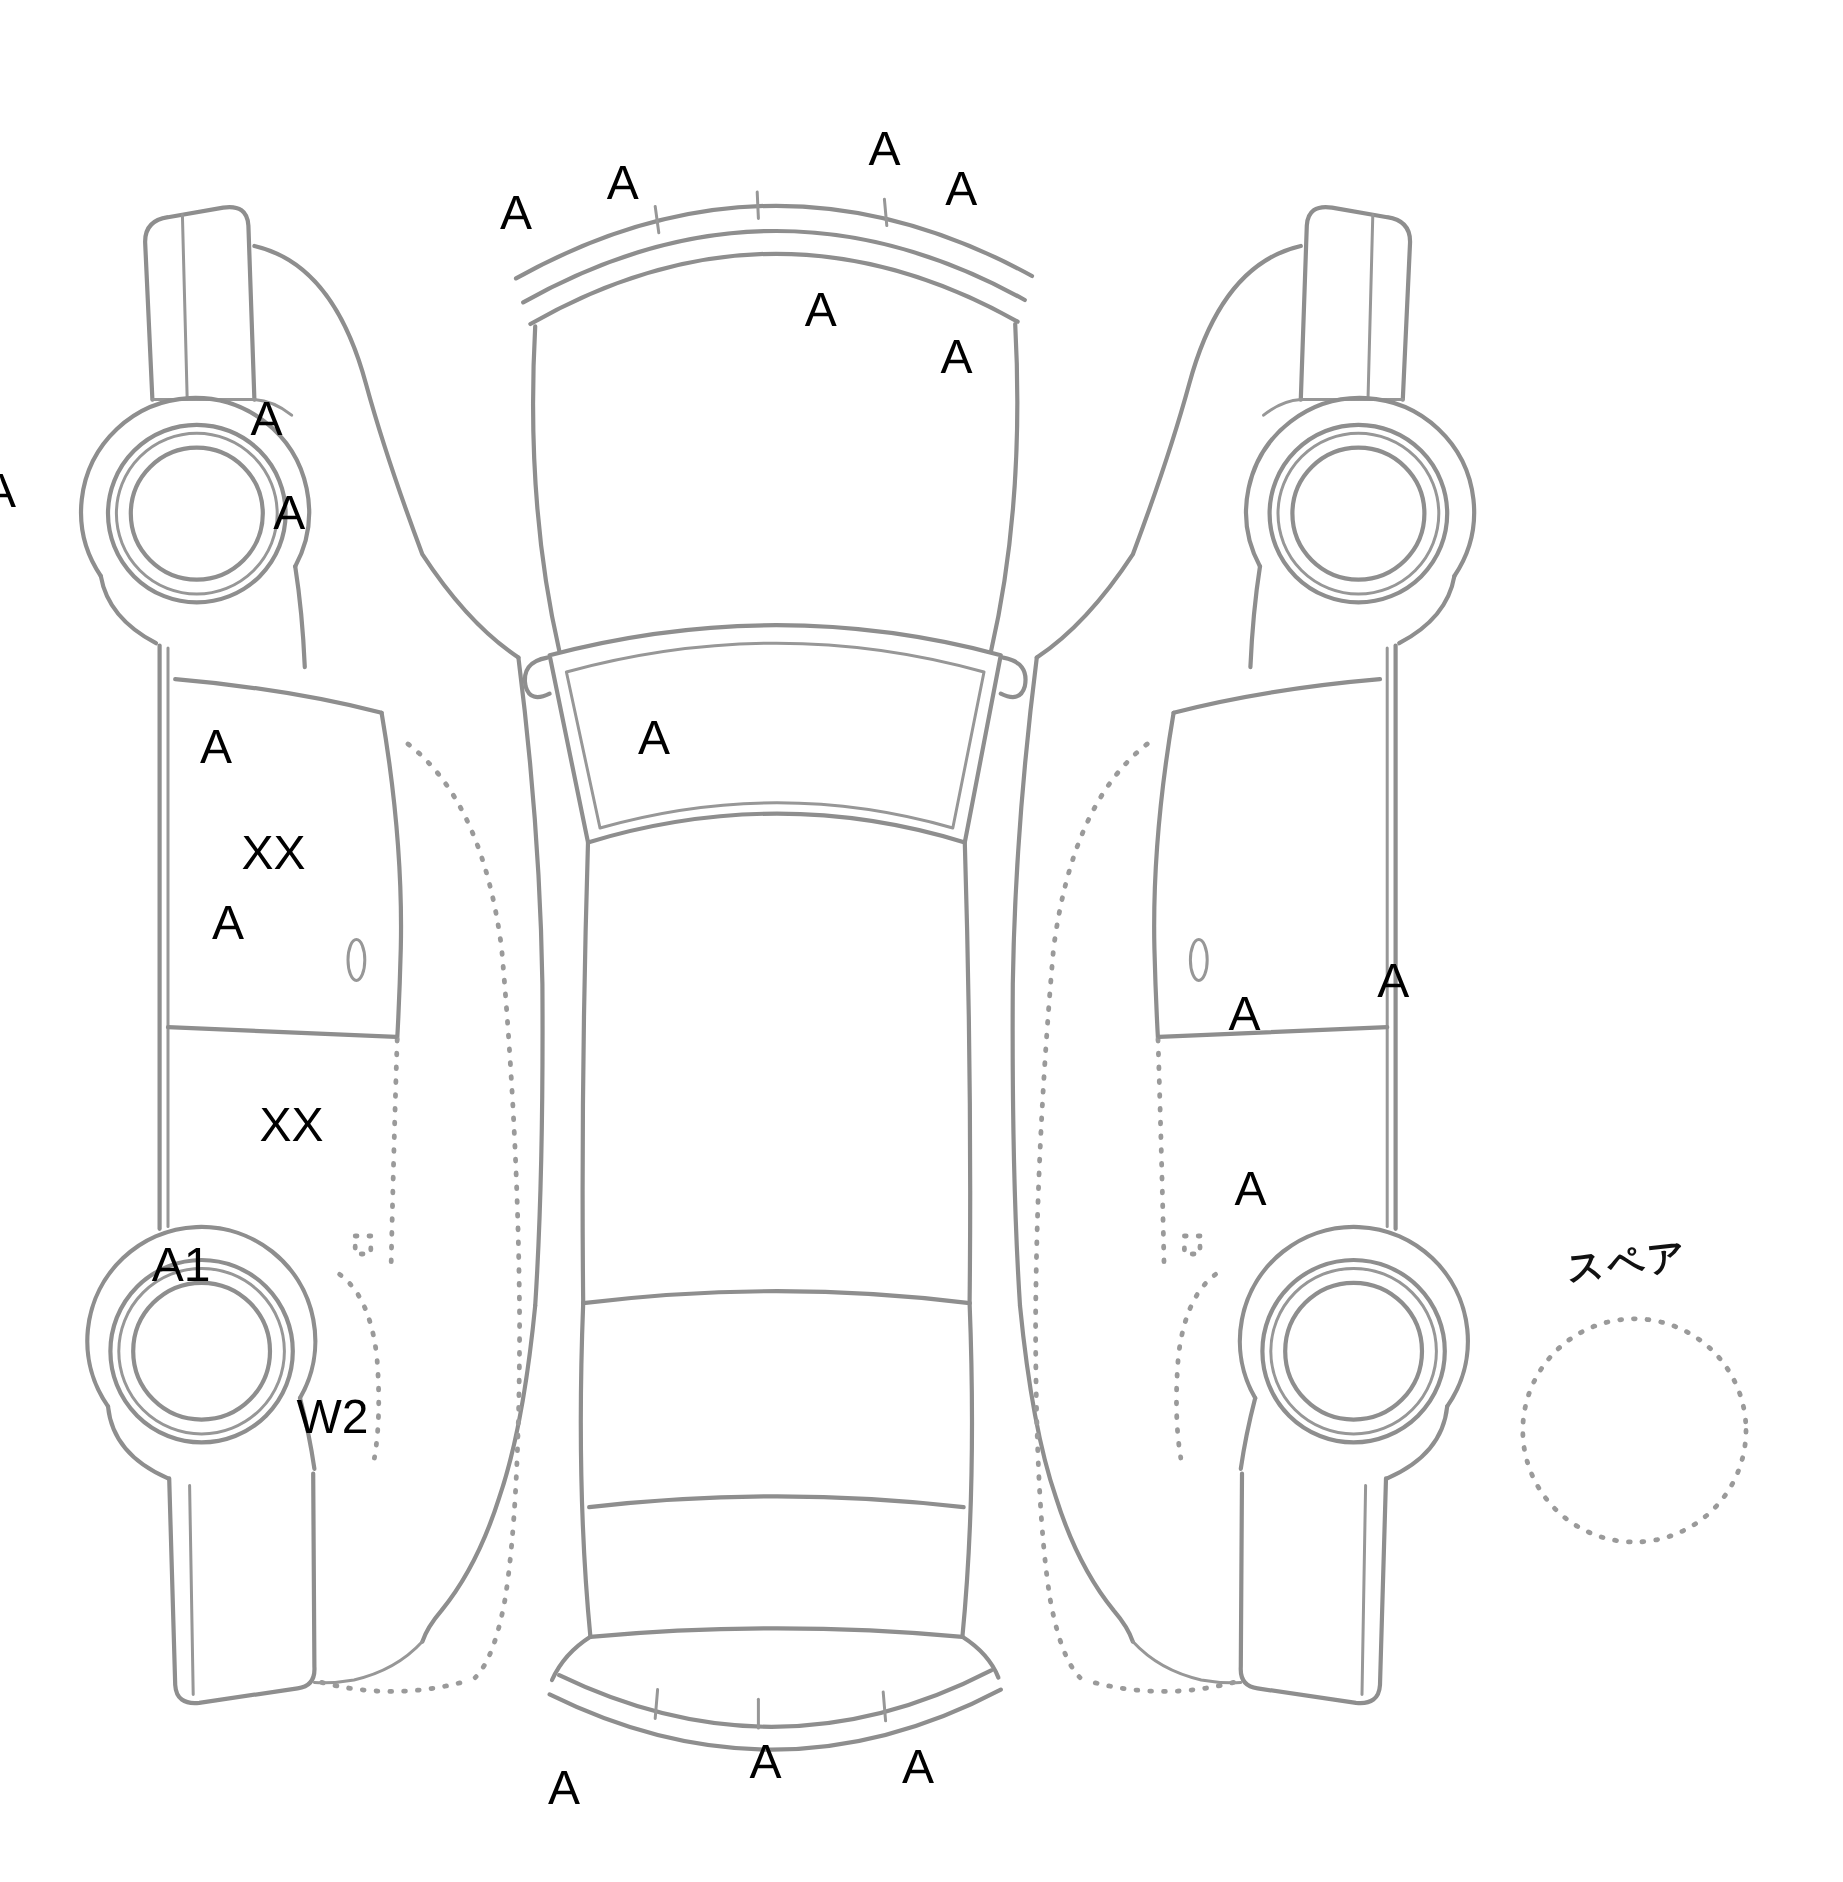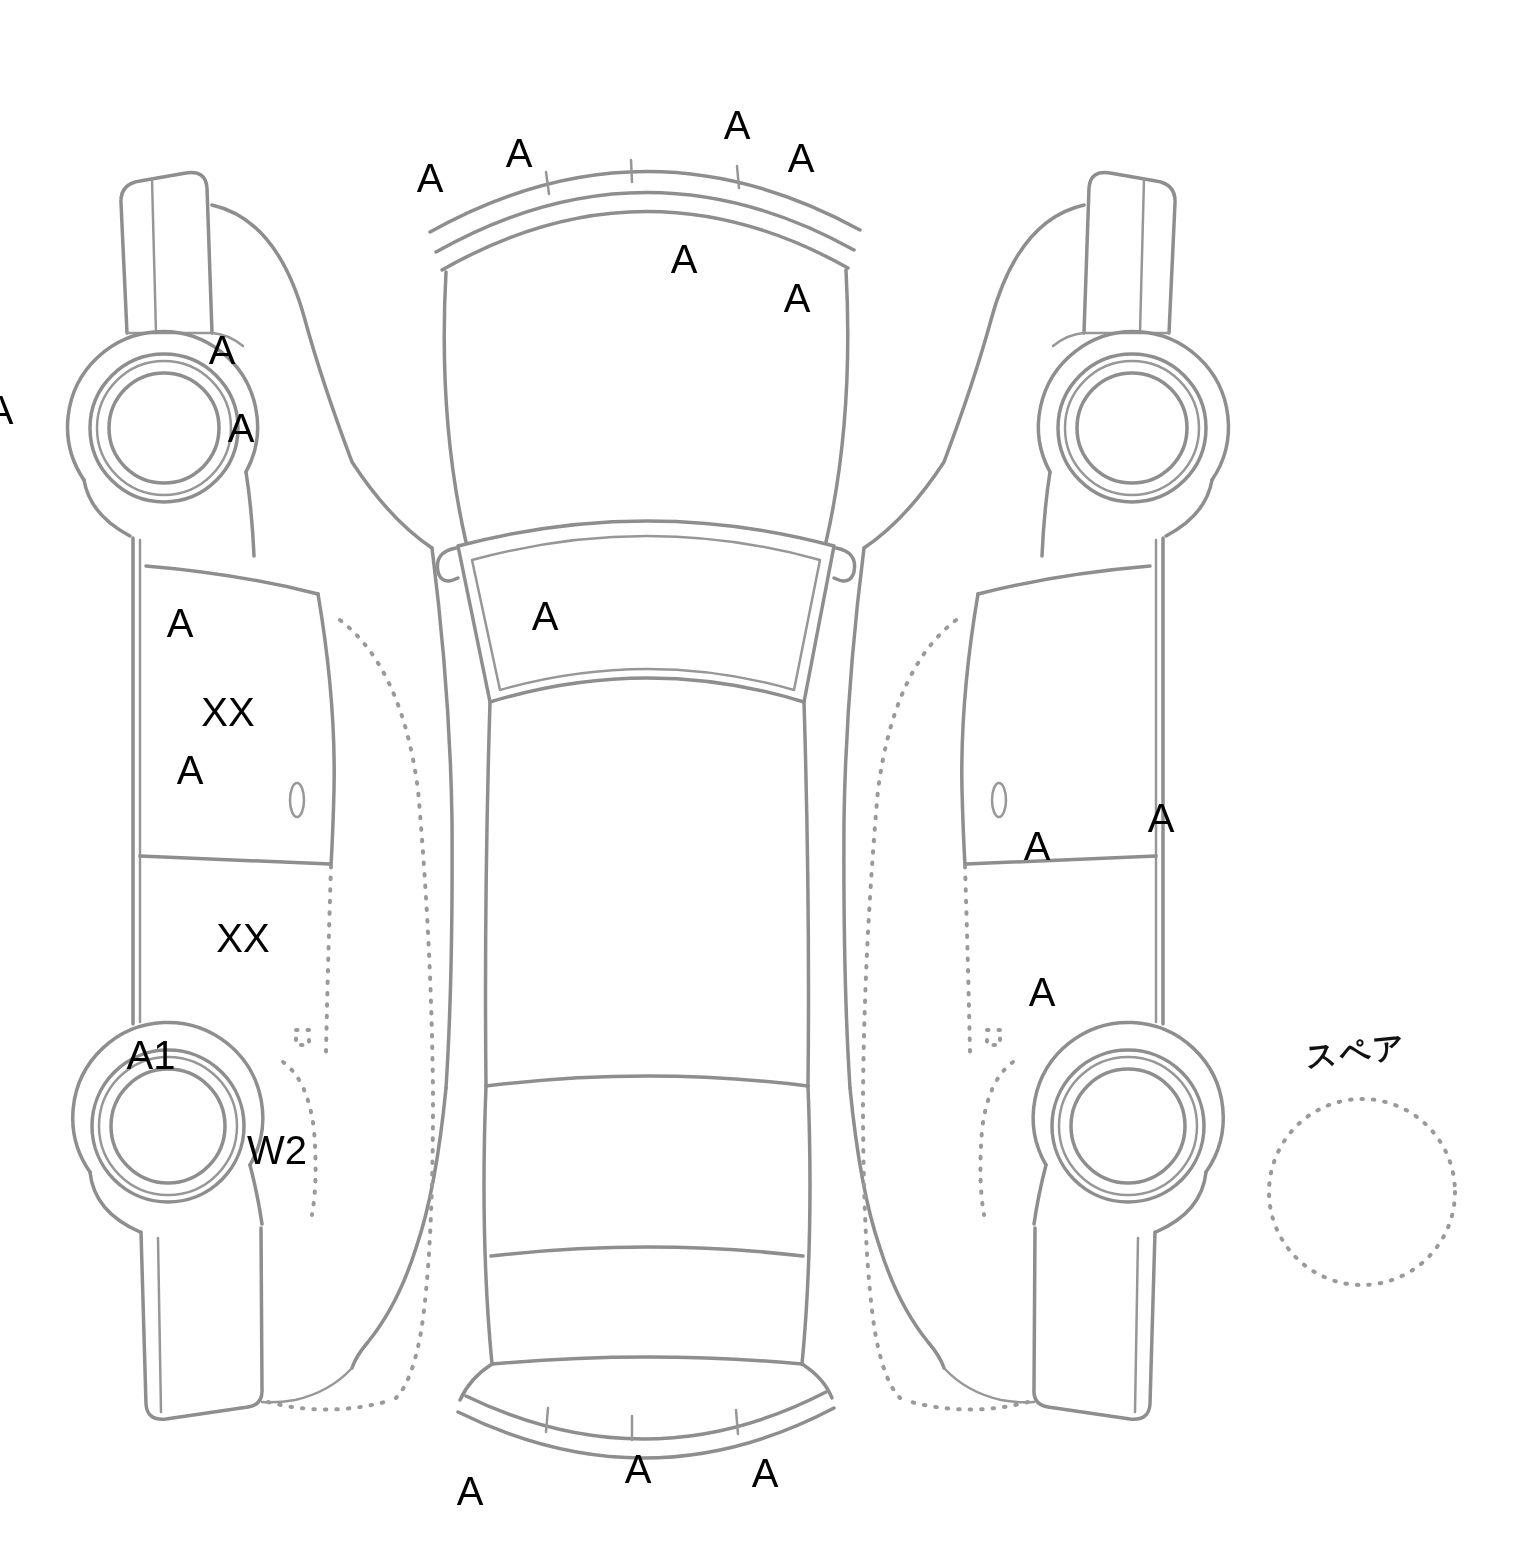--- a/index.html
+++ b/index.html
@@ -144,19 +144,19 @@
       <span class="marker" style="left: 765px; top: 1473px;">A</span>
       <span class="marker" style="left: 470px; top: 1491px;">A</span>
       <span class="marker" style="left: 222px; top: 350px;">A</span>
       <span class="marker" style="left: 241px; top: 428px;">A</span>
       <span class="marker" style="left: 0px; top: 410px;">A</span>
       <span class="marker" style="left: 180px; top: 623px;">A</span>
       <span class="marker" style="left: 228px; top: 712px;">XX</span>
       <span class="marker" style="left: 190px; top: 770px;">A</span>
       <span class="marker" style="left: 243px; top: 938px;">XX</span>
       <span class="marker" style="left: 119px; top: 1055px; margin-left: 32px;">A1</span>
-      <span class="marker" style="left: 277px; top: 1150px;">W2</span>
+      <span class="marker" style="left: 277px; top: 1182px;">W2</span>
       <span class="marker" style="left: 1161px; top: 818px;">A</span>
       <span class="marker" style="left: 1037px; top: 846px;">A</span>
       <span class="marker" style="left: 1042px; top: 992px;">A</span>
     </div>
 
 </div>
 
 </body></html>

